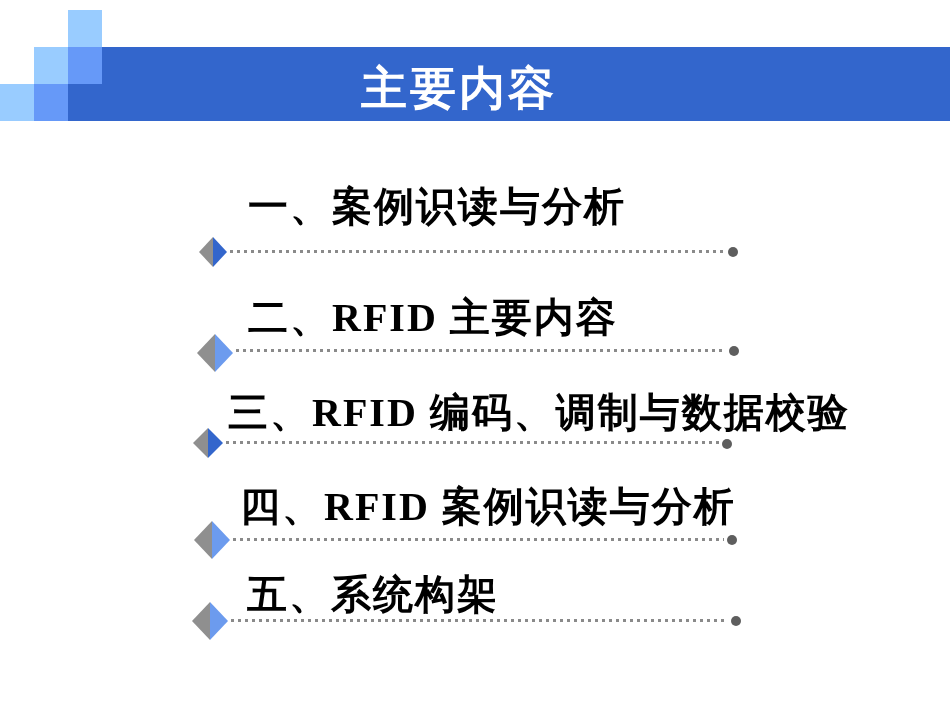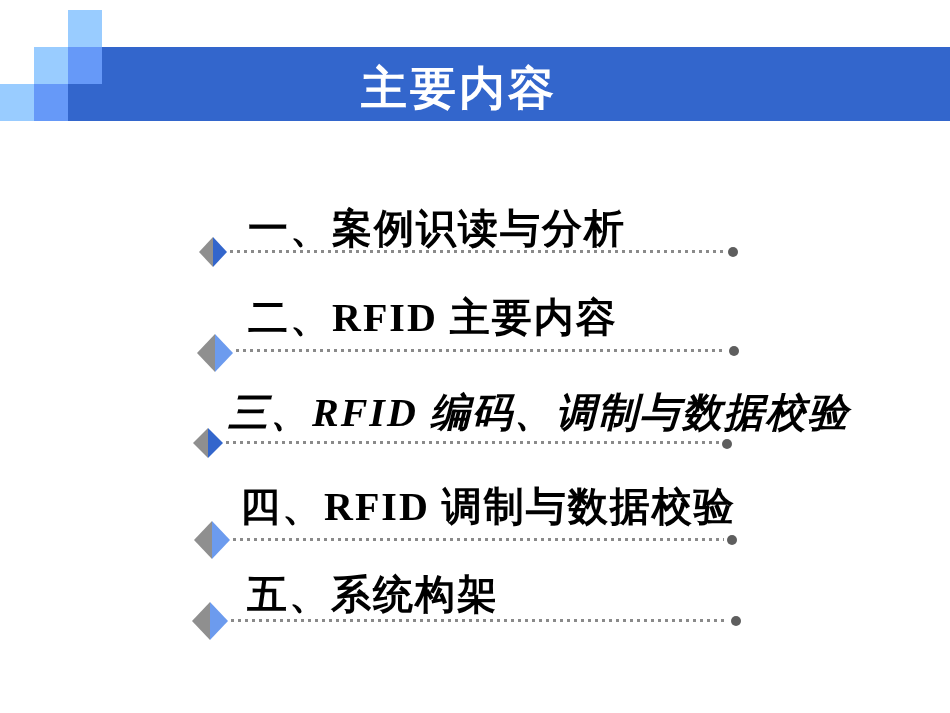--- a/index.html
+++ b/index.html
@@ -47,31 +47,31 @@
   .rule {
     position: absolute; height: 3px;
     background: repeating-linear-gradient(to right, var(--dotted-line, #8A8A8A) 0 3px, transparent 3px 7px);
   }
   .enddot {
     position: absolute; width: 10px; height: 10px; border-radius: 50%;
     background: var(--end-dot, #5E5E5E);
   }
 
   
-  .t1 { left: 248px; top: 199px; }
+  .t1 { left: 248px; top: 177px; }
   .d1 { left: 199px; top: 227px; width: 28px; height: 30px; }
   .r1 { left: 230px; top: 240px; width: 494px; }
   .e1 { left: 728px; top: 237px; }
 
   .t2 { left: 248px; top: 288px; }
   .d2 { left: 197px; top: 324px; width: 36px; height: 38px; }
   .r2 { left: 236px; top: 339px; width: 490px; }
   .e2 { left: 729px; top: 336px; }
 
-  .t3 { left: 228px; top: 383px; font-style: italic; }
+  .t3 { left: 228px; top: 383px; }
   .d3 { left: 193px; top: 418px; width: 30px; height: 30px; }
   .r3 { left: 226px; top: 431px; width: 493px; }
   .e3 { left: 722px; top: 429px; }
 
   .t4 { left: 240px; top: 477px; }
   .d4 { left: 194px; top: 511px; width: 36px; height: 38px; }
   .r4 { left: 233px; top: 528px; width: 491px; }
   .e4 { left: 727px; top: 525px; }
 
   .t5 { left: 247px; top: 565px; }
@@ -122,21 +122,21 @@
       <div class="item-text t3">三、RFID 编码、调制与数据校验</div>
       <div class="diamond d3" data-accent="strong">
         <div class="half l"></div>
         <div class="half r"></div>
       </div>
       <div class="rule r3"></div>
       <div class="enddot e3"></div>
     </div>
 
     <div>
-      <div class="item-text t4">四、RFID 调制与数据校验</div>
+      <div class="item-text t4">四、RFID 案例识读与分析</div>
       <div class="diamond d4" data-accent="light">
         <div class="half l"></div>
         <div class="half r"></div>
       </div>
       <div class="rule r4"></div>
       <div class="enddot e4"></div>
     </div>
 
     <div>
       <div class="item-text t5">五、系统构架</div>

